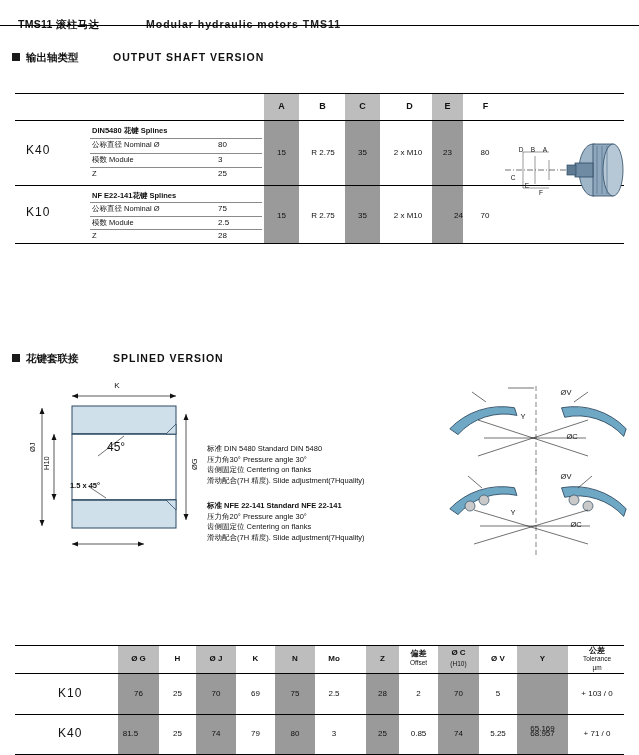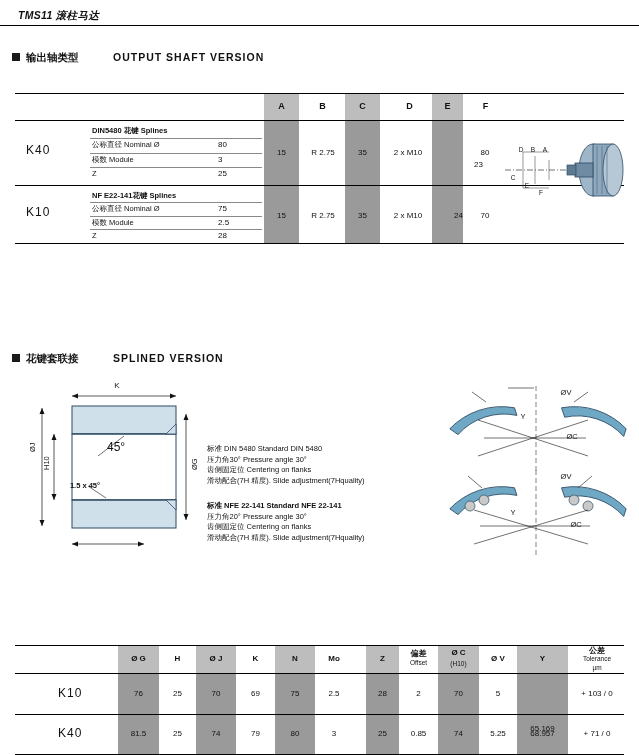--- a/index.html
+++ b/index.html
@@ -7,21 +7,21 @@
     width:639px;height:755px;
     background:#ffffff;
     font-family:"Liberation Sans", sans-serif;
     color:#111;
     overflow:hidden;
     position:relative;
   }
   .page{position:relative;width:639px;height:755px;}
 
   
-  .hdr{position:absolute;left:0;top:3px;width:525px;height:25px;font-style:italic;}
+  .hdr{position:absolute;left:0;top:12px;width:525px;height:25px;}
   .hdr .t1{position:absolute;left:18px;top:6px;font-size:10.5px;font-weight:bold;letter-spacing:.3px;}
   .hdr .t2{position:absolute;left:146px;top:6px;font-size:10.5px;font-weight:bold;letter-spacing:1px;color:#222;}
   .rule{position:absolute;left:0;width:639px;height:1px;background:#000;}
 
   
   .sect{position:absolute;font-size:10.5px;font-weight:bold;}
   .sqr{position:absolute;width:8px;height:8px;background:#1a1a1a;}
 
   
   .hline{position:absolute;background:#000;height:1px;}
@@ -45,20 +45,21 @@
   .btm-head{position:absolute;font-size:8px;font-weight:bold;text-align:center;}
   .small{font-size:6.5px;font-weight:normal;}
 </style>
 </head>
 <body>
 
 <div class="page">
 
   <div class="hdr">
     <div class="t1">TMS11 滚柱马达</div>
+    <div class="t2">Modular hydraulic motors TMS11</div>
   </div>
   <div class="rule" style="top:25px;"></div>
 
   <div class="sqr" style="left:12px;top:53px;"></div>
   <div class="sect" style="left:26px;top:51px;">输出轴类型</div>
   <div class="sect" style="left:113px;top:51px;letter-spacing:1px;">OUTPUT SHAFT VERSION</div>
 
   <div class="grey" style="left:264px;top:93px;width:35px;height:150px;"></div>
   <div class="grey" style="left:345px;top:93px;width:35px;height:150px;"></div>
   <div class="grey" style="left:432px;top:93px;width:31px;height:150px;"></div>
@@ -87,21 +88,21 @@
   <div class="cellL" style="left:92px;top:155px;">模数 Module</div>
   <div class="cell" style="left:218px;top:155px;width:40px;text-align:left;">3</div>
   <div class="hline thin" style="left:90px;top:167px;width:172px;"></div>
   <div class="cellL" style="left:92px;top:169px;">Z</div>
   <div class="cell" style="left:218px;top:169px;width:40px;text-align:left;">25</div>
 
   <div class="cell" style="left:264px;top:148px;width:35px;">15</div>
   <div class="cell" style="left:303px;top:148px;width:40px;">R 2.75</div>
   <div class="cell" style="left:345px;top:148px;width:35px;">35</div>
   <div class="cell" style="left:384px;top:148px;width:48px;">2 x M10</div>
-  <div class="cell" style="left:432px;top:160px;width:31px;padding-left:31px;">23</div>
+  <div class="cell" style="left:432px;top:148px;width:31px;">23</div>
   <div class="cell" style="left:466px;top:148px;width:38px;">80</div>
 
   <div class="kname" style="left:26px;top:205px;">K10</div>
   <div class="cellL" style="left:92px;top:191px;font-weight:bold;">NF E22-141花键 Splines</div>
   <div class="hline thin" style="left:90px;top:202px;width:172px;"></div>
   <div class="cellL" style="left:92px;top:204px;">公称直径 Nominal Ø</div>
   <div class="cell" style="left:218px;top:204px;width:40px;text-align:left;">75</div>
   <div class="hline thin" style="left:90px;top:216px;width:172px;"></div>
   <div class="cellL" style="left:92px;top:218px;">模数 Module</div>
   <div class="cell" style="left:218px;top:218px;width:40px;text-align:left;">2.5</div>
@@ -284,21 +285,21 @@
   <div class="cell" style="left:275px;top:689px;width:40px;">75</div>
   <div class="cell" style="left:315px;top:689px;width:38px;">2.5</div>
   <div class="cell" style="left:366px;top:689px;width:33px;">28</div>
   <div class="cell" style="left:399px;top:689px;width:39px;">2</div>
   <div class="cell" style="left:438px;top:689px;width:41px;">70</div>
   <div class="cell" style="left:479px;top:689px;width:38px;">5</div>
   <div class="cell" style="left:517px;top:680px;width:51px;margin-top:44px;">65.169</div>
   <div class="cell" style="left:570px;top:689px;width:54px;">+ 103 / 0</div>
 
   <div class="kname" style="left:58px;top:726px;">K40</div>
-  <div class="cell" style="left:118px;top:729px;width:25px;padding-left:8px;">81.5</div>
+  <div class="cell" style="left:118px;top:729px;width:25px;">81.5</div>
   <div class="cell" style="left:159px;top:729px;width:37px;">25</div>
   <div class="cell" style="left:196px;top:729px;width:40px;">74</div>
   <div class="cell" style="left:236px;top:729px;width:39px;">79</div>
   <div class="cell" style="left:275px;top:729px;width:40px;">80</div>
   <div class="cell" style="left:315px;top:729px;width:38px;">3</div>
   <div class="cell" style="left:366px;top:729px;width:33px;">25</div>
   <div class="cell" style="left:399px;top:729px;width:39px;">0.85</div>
   <div class="cell" style="left:438px;top:729px;width:41px;">74</div>
   <div class="cell" style="left:479px;top:729px;width:38px;">5.25</div>
   <div class="cell" style="left:517px;top:729px;width:51px;">68.957</div>

